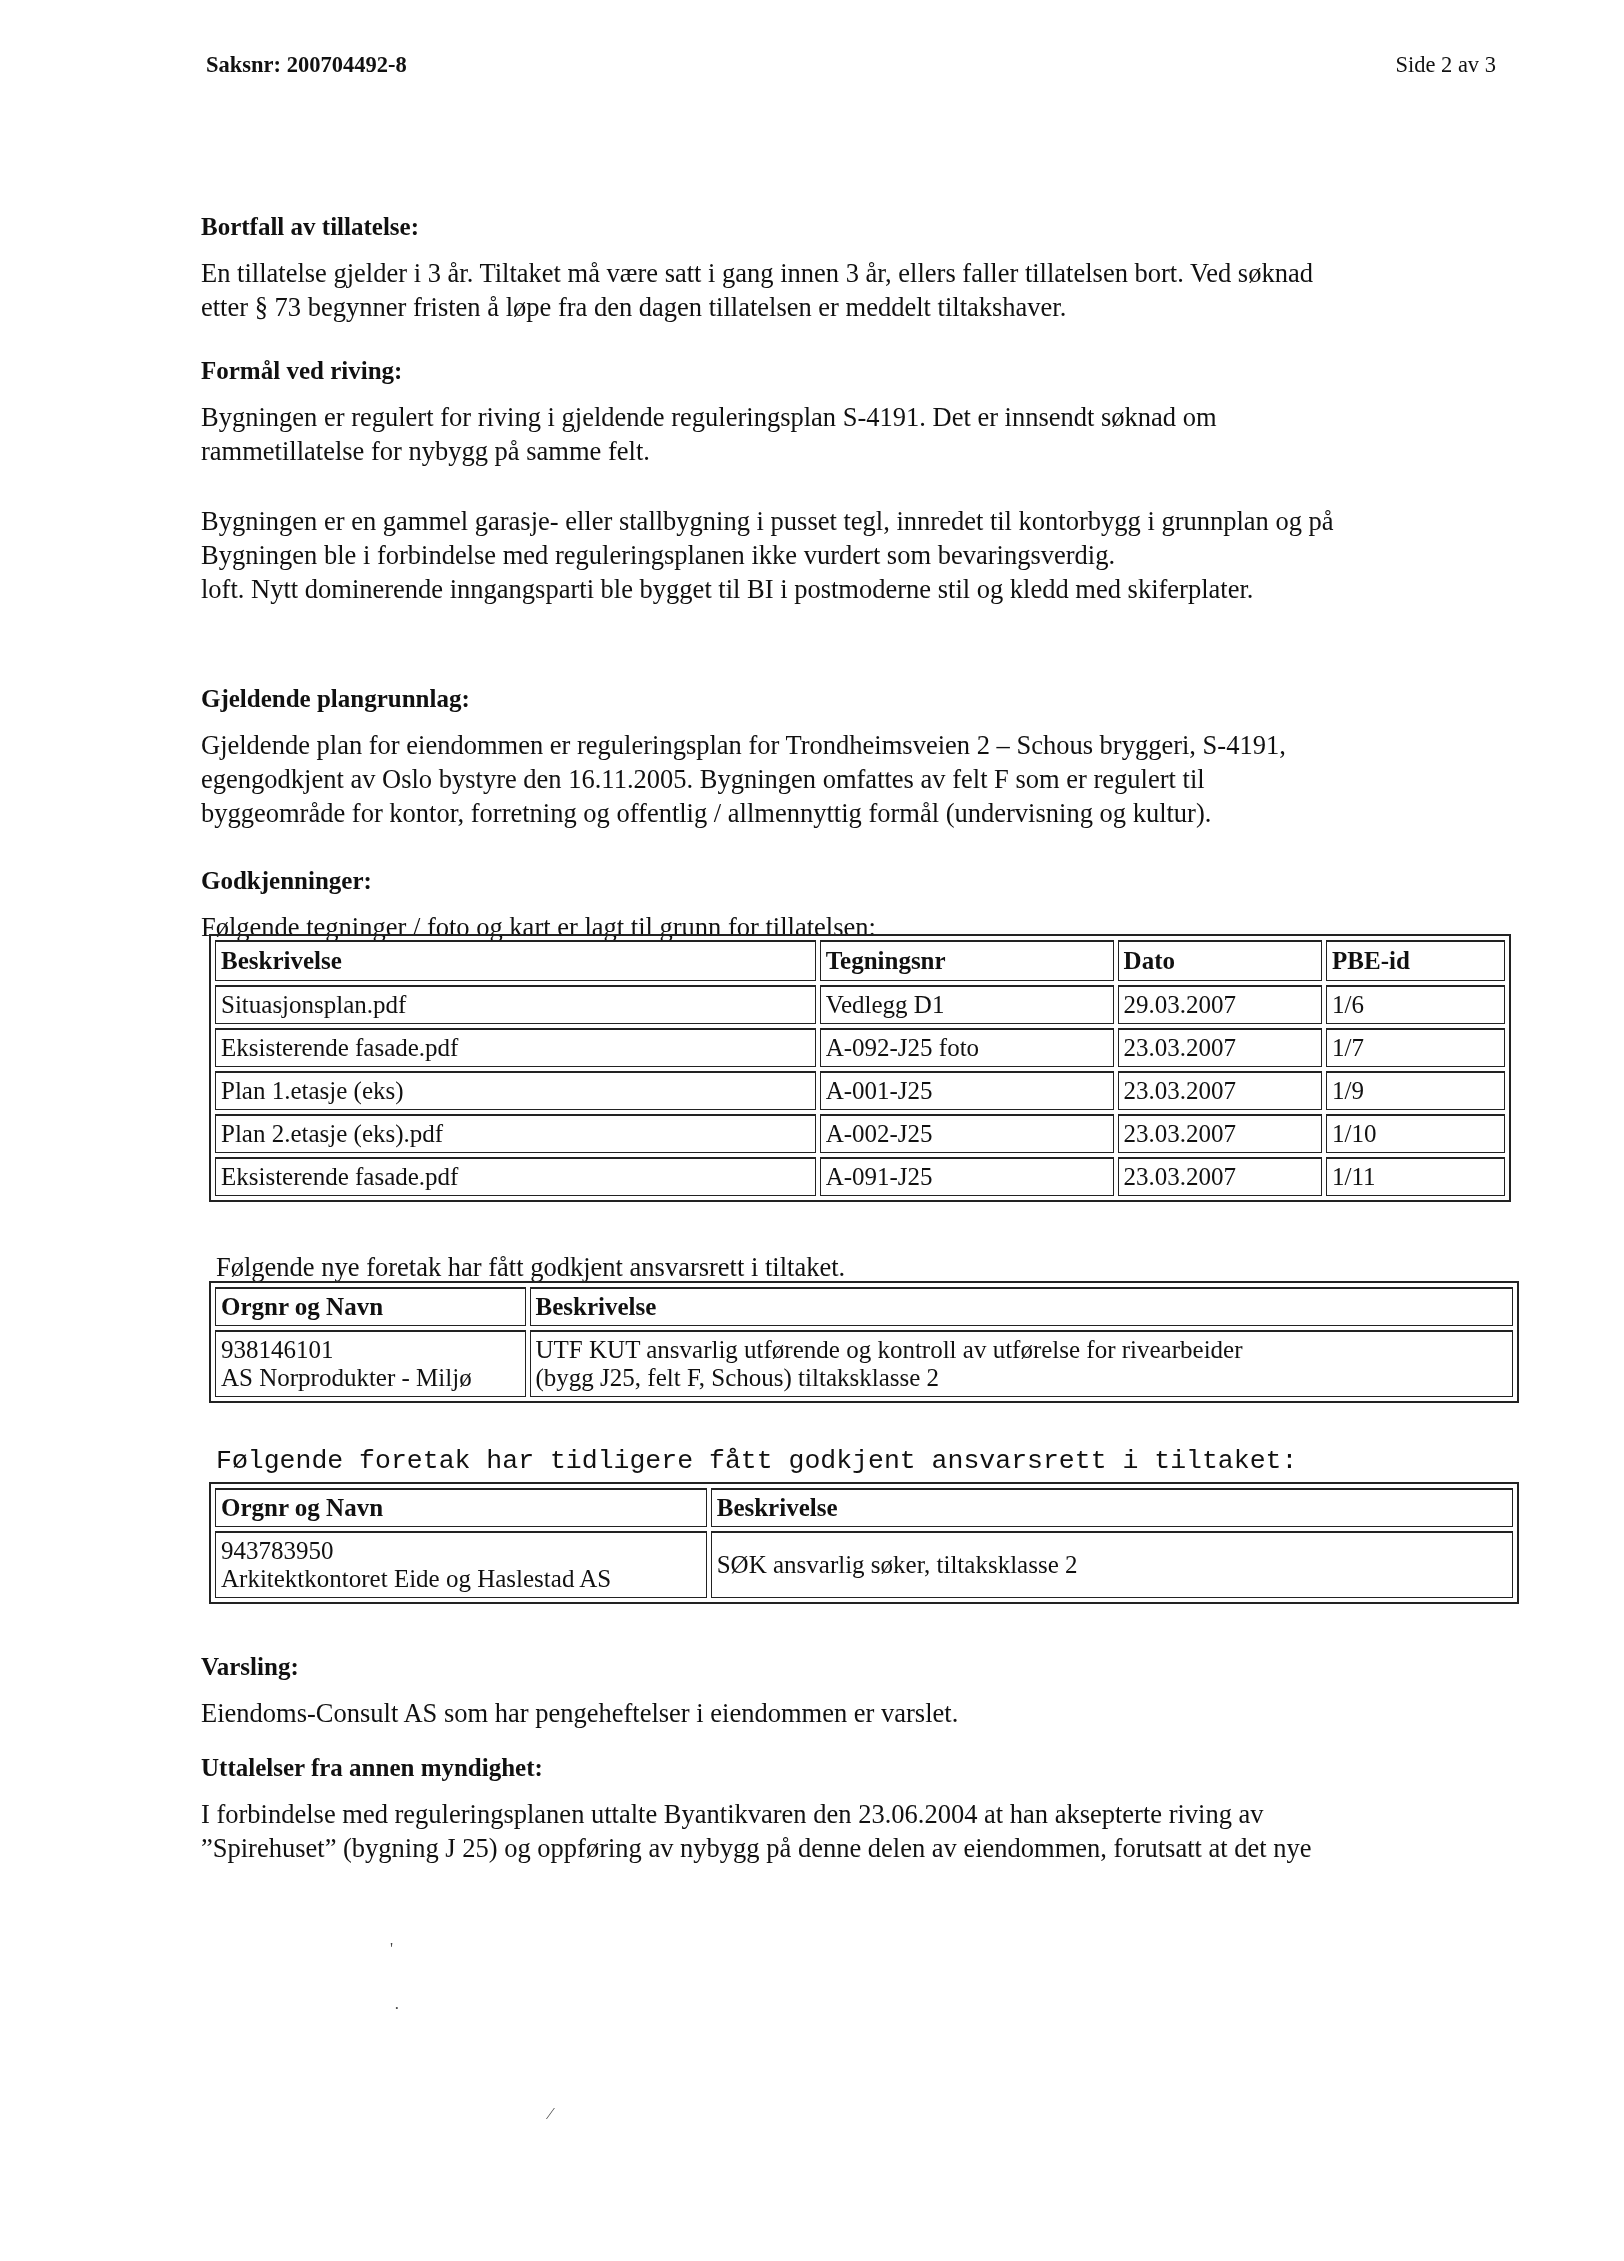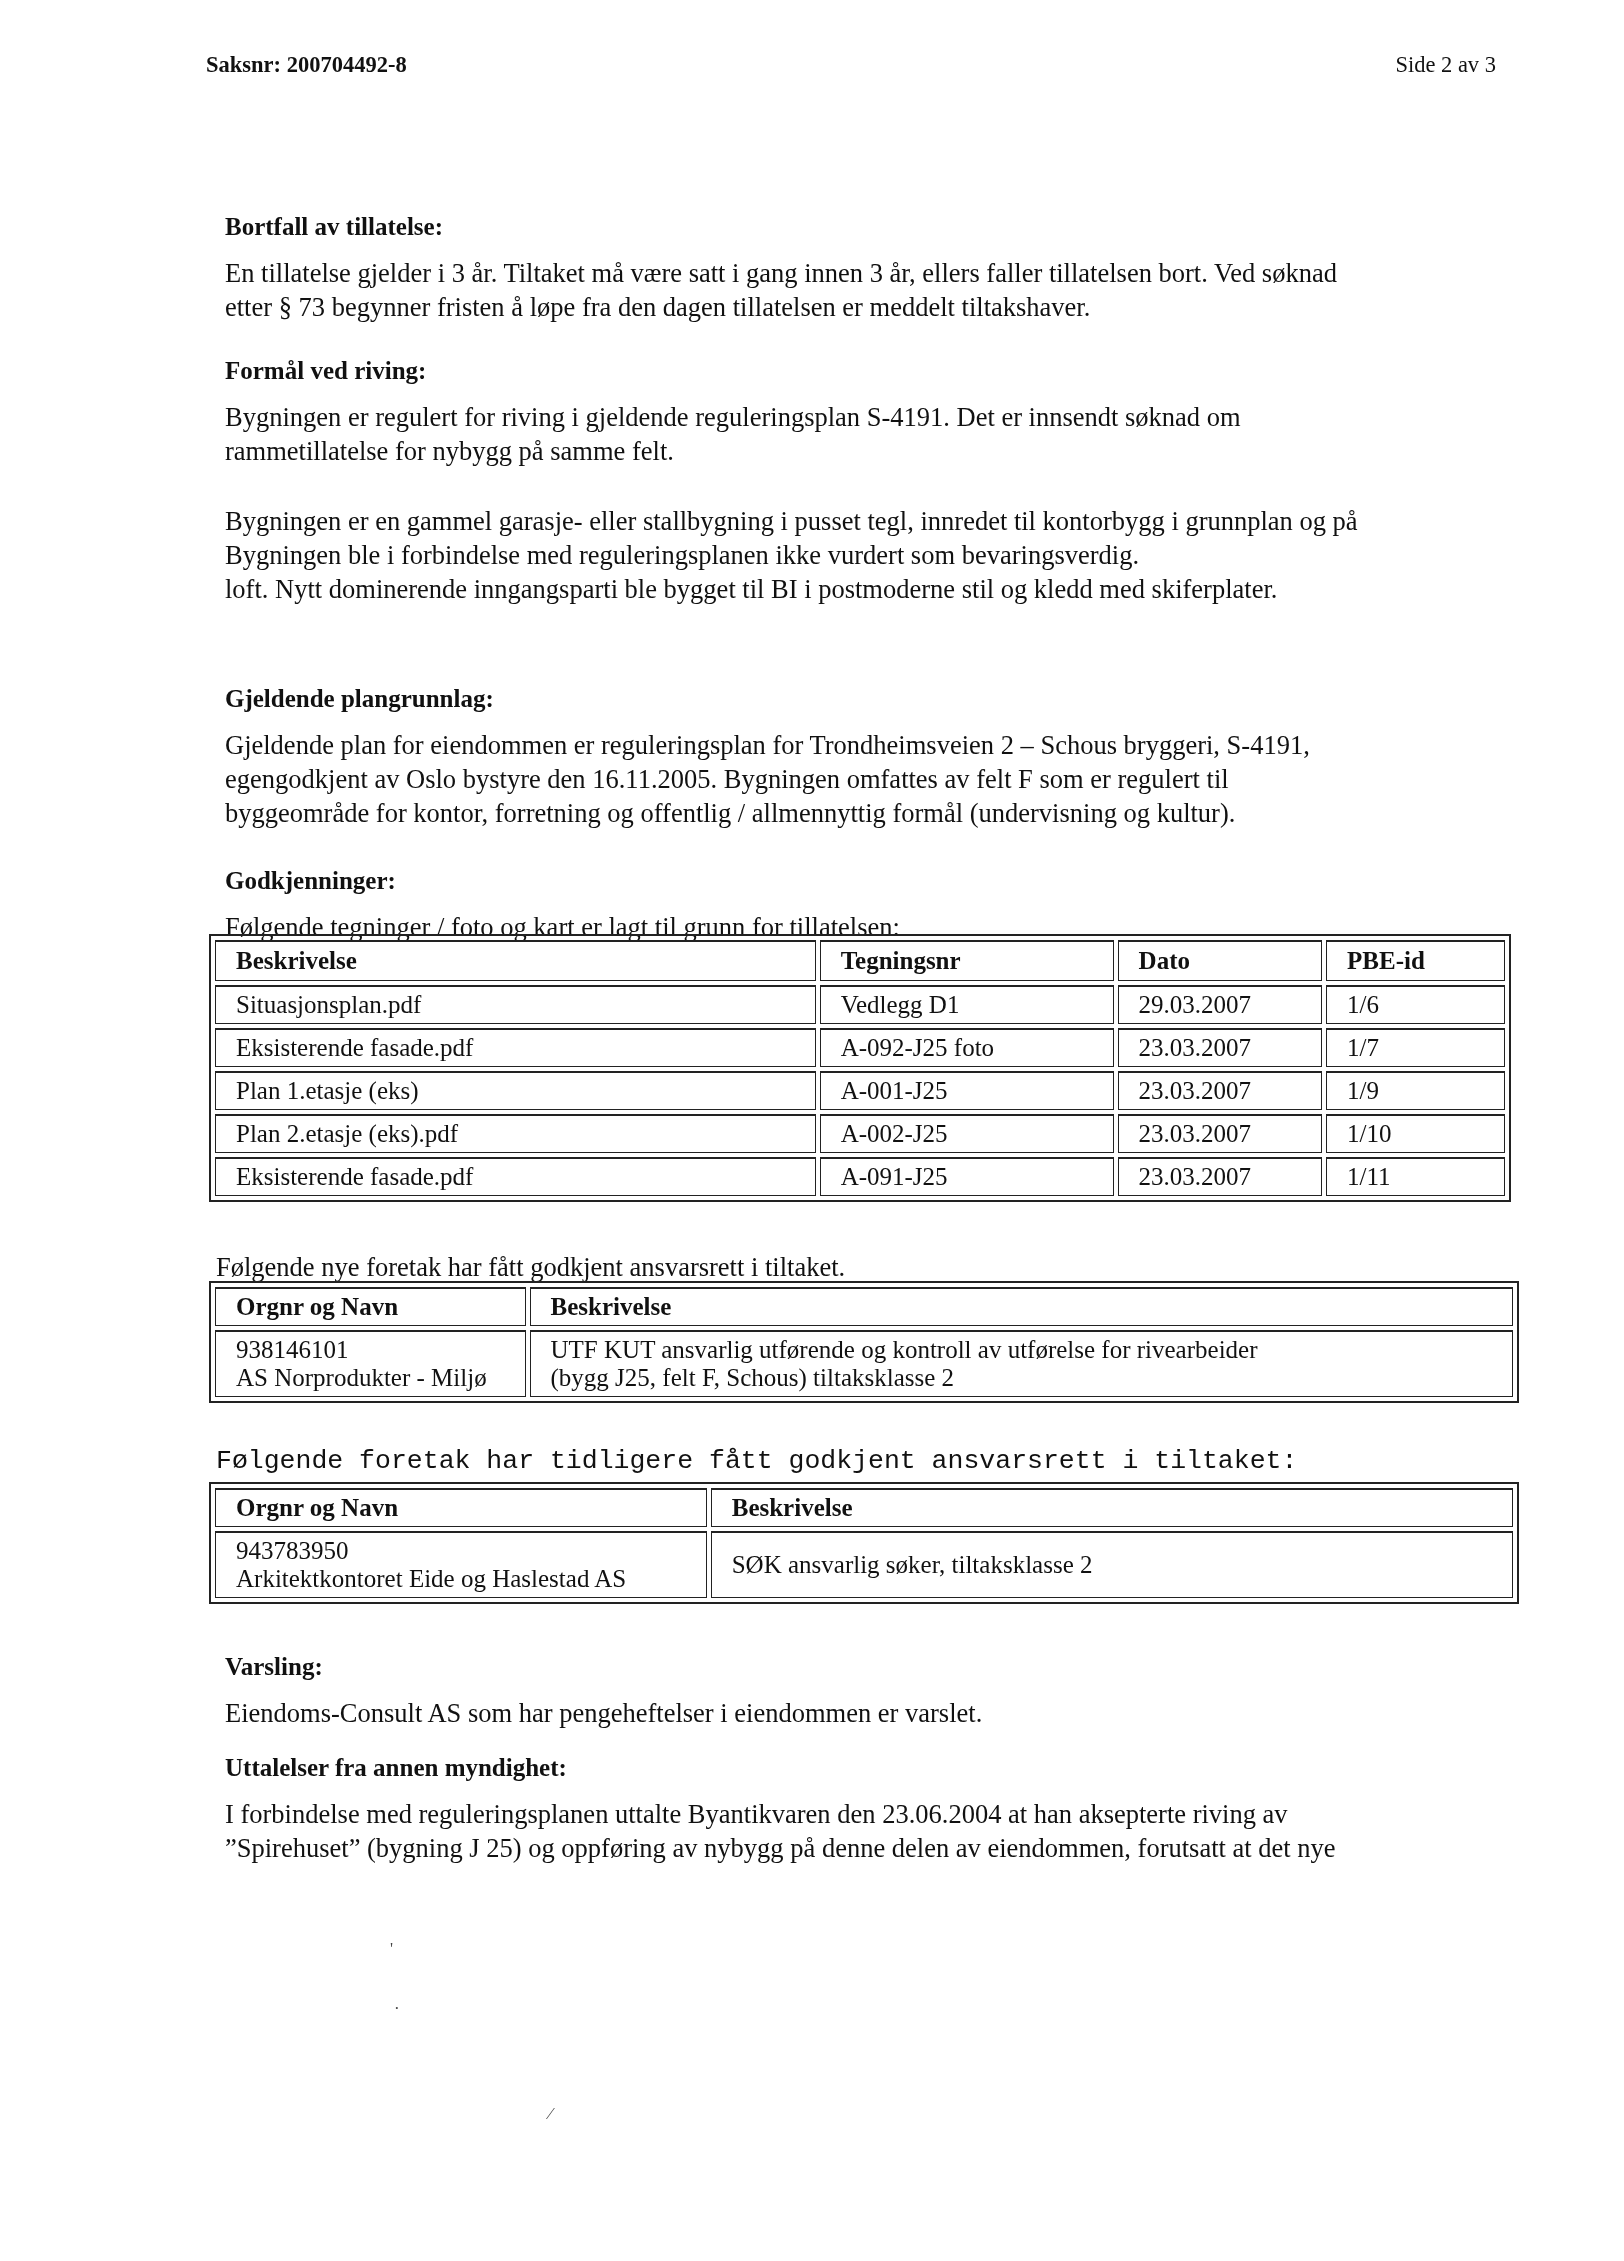--- a/index.html
+++ b/index.html
@@ -1,27 +1,27 @@
 <!DOCTYPE html>
 <html style="font-size:10.6px"><head>
 <meta charset="utf-8">
 <style>
   html, body { margin: 0; padding: 0; background: #ffffff; }
   body { width: 1625px; height: 2261px; position: relative; overflow: hidden;
          font-family: "Liberation Serif", "DejaVu Serif", serif; color: #111; }
   .hdr { position: absolute; top: 52px; font-size: 22.5px; }
   .hdr-left { left: 206px; font-weight: bold; }
   .hdr-right { right: 129px; }
-  .sec { position: absolute; left: 225px; width: 1297px; }
+  .sec { position: absolute; left: 201px; width: 1297px; }
   .sec h2 { margin: 0 0 14.6px 0; font-size: 25px; font-weight: bold; }
   .sec p { margin: 0; font-size: 26.5px; line-height: 34px; }
   .lbl { position: absolute; left: 216px; font-size: 26.5px; }
   table.doc { position: absolute; border-collapse: separate; border-spacing: 4px;
               border: 2px solid #222; font-size: 25px; }
-  table.doc td { border: 1.3px solid #222; border-top-width: 2.6px; padding: 4px 20px; vertical-align: middle; }
+  table.doc td { border: 1.3px solid #222; border-top-width: 2.6px; padding: 4px 5px; vertical-align: middle; }
   table.doc td.h { font-weight: bold; }
   .speck { position: absolute; color: #444; font-size: 17px; }
   .vline { position: absolute; right: 0; width: 1.3px; background: #bbb; }
 </style>
 </head>
 <body>
 
 <div class="hdr hdr-left">Saksnr: 200704492-8</div>
 <div class="hdr hdr-right">Side 2 av 3</div>
 

